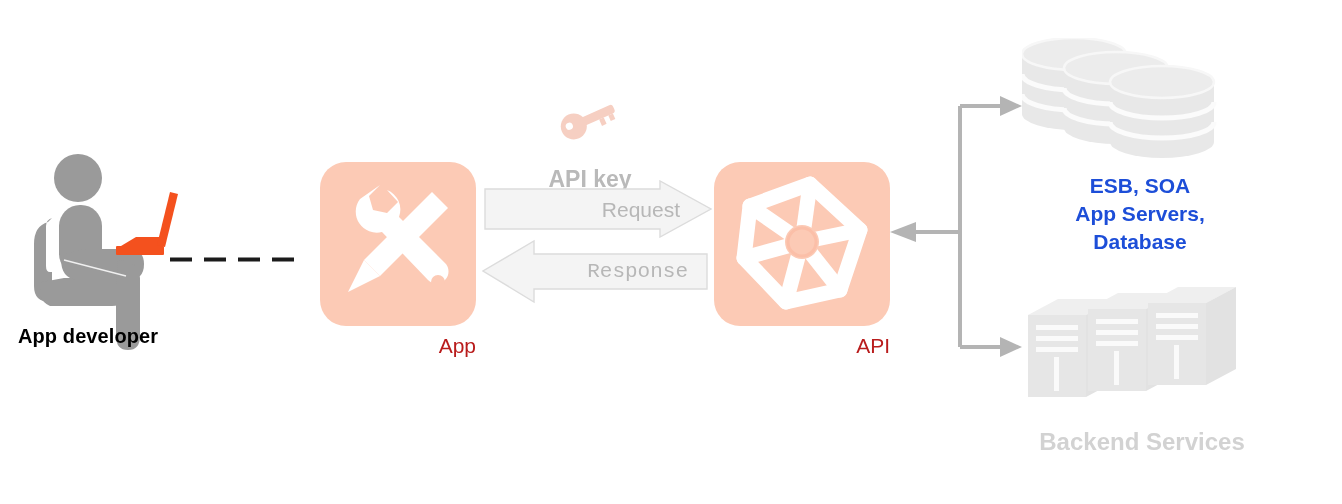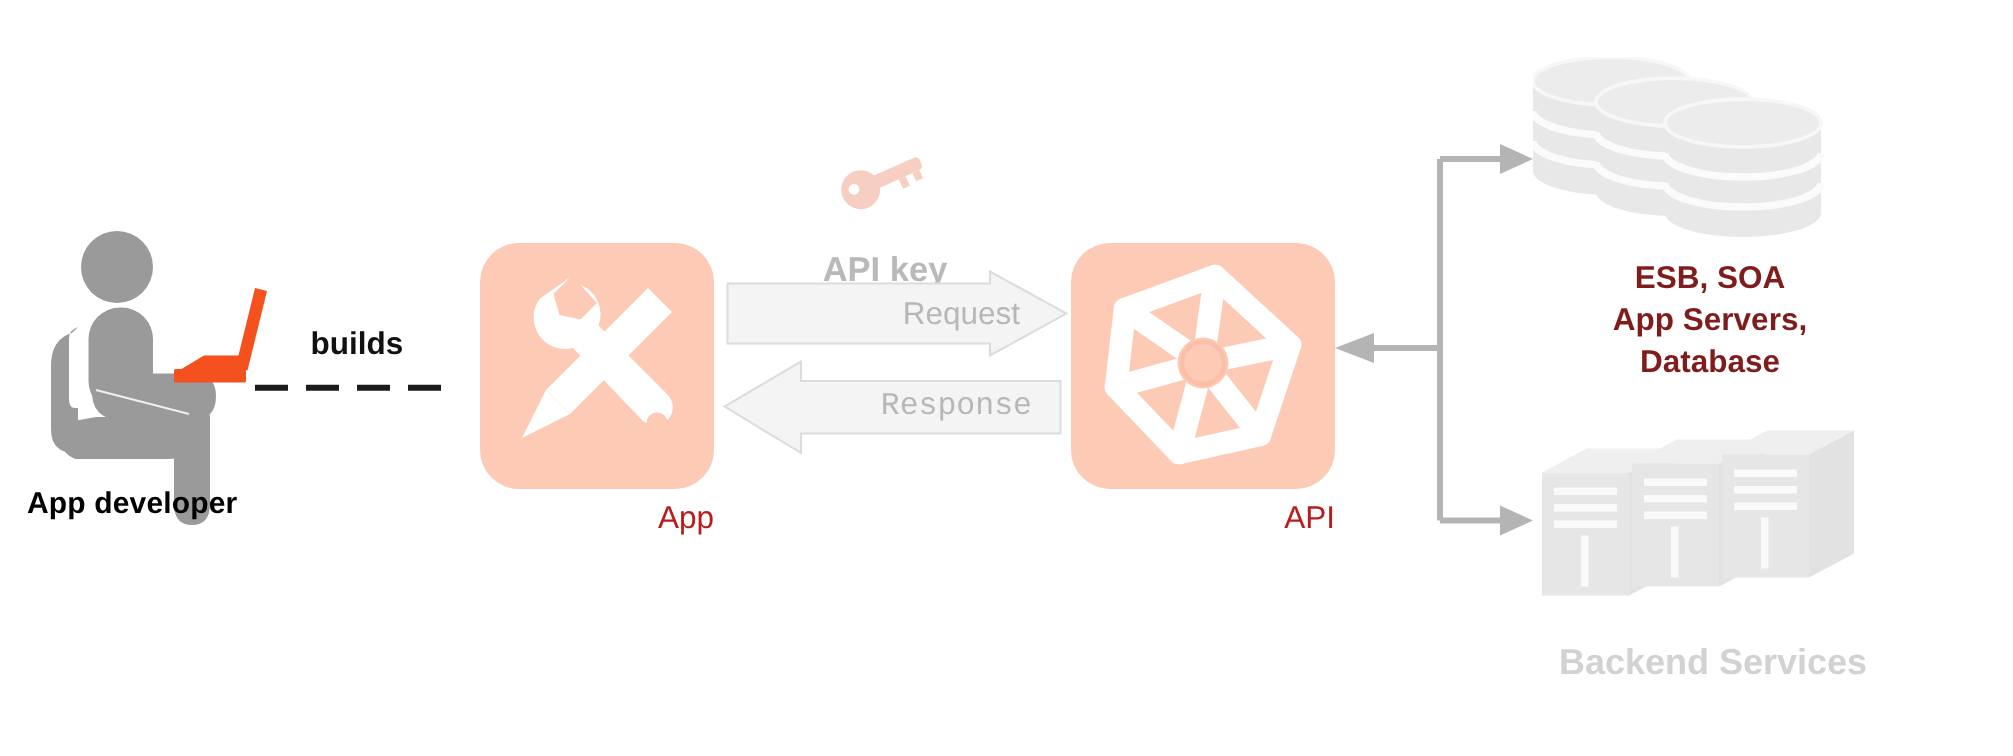--- a/index.html
+++ b/index.html
@@ -89,21 +89,21 @@
   #connectors { left: 880px; top: 90px; width: 150px; height: 275px; }
 
   
   #database-icon { left: 1022px; top: 38px; width: 234px; height: 120px; }
   #esb-label {
     left: 1020px; top: 172px;
     width: 240px;
     text-align: center;
     font-size: 21px;
     font-weight: bold;
-    color: #7f1d1d;
+    color: #1d4ed8;
     line-height: 28px;
   }
   #servers-icon { left: 1028px; top: 285px; width: 228px; height: 118px; }
   #backend-label {
     left: 1000px; top: 428px;
     width: 284px;
     text-align: center;
     font-size: 24px;
     font-weight: bold;
     color: #d2d2d2;
@@ -131,21 +131,20 @@
 
       <path d="M34,110 L96,126" stroke="#f0f0f0" stroke-width="1.4" fill="none"></path>
 
       <path d="M86,99 L130,99 L136,87 L106,87 Z" fill="#f4511e"></path>
       <rect x="86" y="96" width="48" height="9" rx="1" fill="#f4511e"></rect>
       <path d="M127,95 L140,42 L148,44 L135,97 Z" fill="#f4511e"></path>
     </svg>
   </div>
   <div class="abs" id="developer-label">App developer</div>
 
-  <div class="abs" id="builds-label">builds</div>
   <div class="abs" id="builds-dashes">
     <svg width="134" height="5" viewBox="0 0 134 5">
       <line x1="2" y1="2.5" x2="132" y2="2.5" stroke="#1b1b1b" stroke-width="4" stroke-dasharray="22 12" stroke-linecap="butt"></line>
     </svg>
   </div>
 
   <div class="abs tile" id="app-tile">
     <svg width="156" height="164" viewBox="0 0 156 164">
 
       <path d="M44,33

